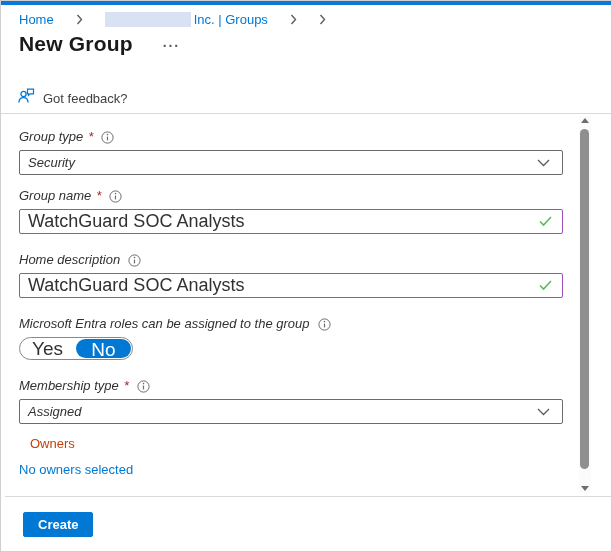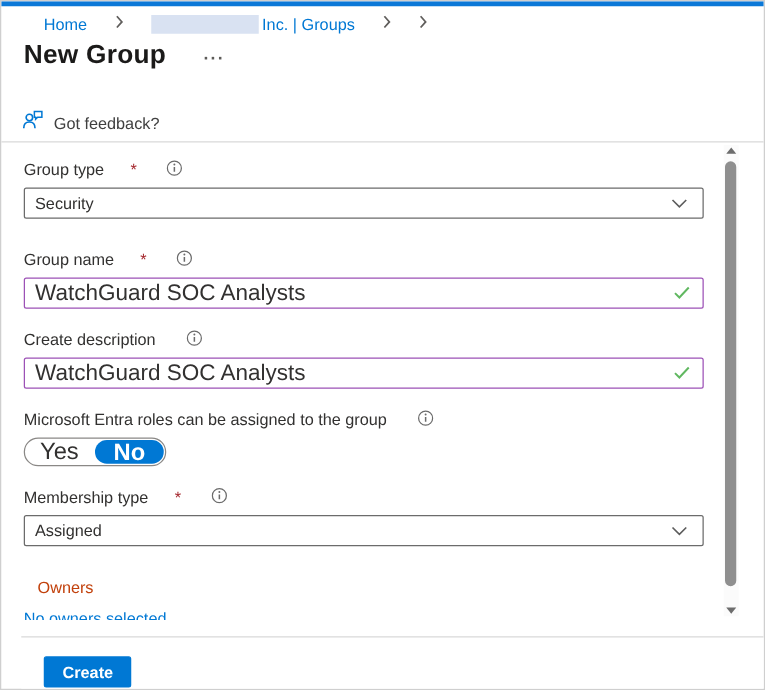--- a/index.html
+++ b/index.html
@@ -4,70 +4,70 @@
 <style>
   * { margin:0; padding:0; box-sizing:border-box; }
   html,body { background:#f3f3f3; font-family:"Liberation Sans", sans-serif; }
   .window{
     position:relative; width:612px; height:552px; background:#fff;
     border:1px solid #cfcfcf; overflow:hidden;
   }
   .topbar{ position:absolute; top:0; left:0; right:0; height:4px; background:#0b78d7; }
 
   
-  .breadcrumb{ position:absolute; top:11px; left:18px; font-size:13px; display:flex; align-items:flex-start; gap:22px; white-space:nowrap;margin-left:16px; }
+  .breadcrumb{ position:absolute; top:11px; left:18px; font-size:13px; display:flex; align-items:center; gap:22px; white-space:nowrap; }
   .crumb{ color:#0078d4; text-decoration:none; cursor:pointer; display:inline-flex; align-items:center; }
   .sep{ display:inline-flex; align-items:center; color:#605e5c; }
   .redacted{ display:inline-block; width:86px; height:15px; background:#d9e2f2; margin-right:3px; }
 
   
   .title-row{ position:absolute; top:31px; left:18px; display:flex; align-items:center; }
   .page-title{ font-size:21px; font-weight:700; color:#1b1a19; letter-spacing:.2px; }
   .ellipsis-btn{ border:none; background:transparent; color:#5d5b58; font-size:14px; font-weight:700; letter-spacing:1px; margin-left:30px; margin-top:4px; cursor:pointer; }
 
   
   .feedback-row{ position:absolute; top:87px; left:17px; display:flex; align-items:center; gap:8px; cursor:pointer; }
   .feedback-row span.txt{ font-size:13px; color:#404040; }
 
   .divider-top{ position:absolute; top:112px; left:0; right:0; border-top:1px solid #d9d9d9; }
 
   
   .content{ position:absolute; top:113px; left:0; right:0; bottom:55px; overflow:hidden; padding:14px 48px 0 18px; }
 
-  .field-label{ display:flex; align-items:flex-start; gap:20px; font-size:13px; color:#323130; margin-bottom:6px; height:16px; }
+  .field-label{ display:flex; align-items:flex-end; gap:4px; font-size:13px; color:#323130; margin-bottom:6px; height:16px;font-style:italic; }
   .req{ color:#a4262c; font-size:13px; margin-left:1px; }
   .info-icon{ display:inline-flex; margin-left:4px; }
 
   .select-box{
     height:25px; border:1px solid #6b6b6b; border-radius:2px; background:#fff;
     display:flex; align-items:center; justify-content:space-between;
-    padding:0 12px 0 8px; font-size:13px; color:#323130; cursor:pointer; margin-bottom:25px;
+    padding:0 12px 0 8px; font-size:13px; color:#323130; cursor:pointer; margin-bottom:12px;font-style:italic;
   }
   .text-input{
     height:25px; border:1px solid #9c51b6; border-radius:2px; background:#fff;
     display:flex; align-items:center; justify-content:space-between;
     padding:0 10px 0 8px; font-size:18px; color:#323130; margin-bottom:17px;
   }
 
   .toggle{ width:114px; height:23px; border:1px solid #8a8886; border-radius:12px; display:flex; background:#fff; overflow:hidden; margin-bottom:17px; }
   .toggle .opt{ flex:1; border:none; background:transparent; font-family:inherit; font-size:19px; color:#323130; cursor:pointer; border-radius:11px; padding:0; }
-  .toggle .opt.selected{ background:#0078d4; color:#fff; font-weight:700; margin:1px; }
+  .toggle .opt.selected{ background:#0078d4; color:#fff; font-weight:400; margin:1px; }
 
   .sub-label{ font-size:13px; color:#c2410c; margin-bottom:9px;margin-left:11px; }
   .picker-link{ display:inline-block; font-size:13px; color:#0078d4; text-decoration:none; cursor:pointer; margin-bottom:19px; }
 
   
   .scrollbar{ position:absolute; top:115px; right:20px; width:12px; height:377px; background:#fbfbfb; }
   .sb-arrow{ position:absolute; left:2px; width:0; height:0; }
   .sb-up{ top:2px; border-left:4px solid transparent; border-right:4px solid transparent; border-bottom:5px solid #6d6d6d; }
   .sb-down{ bottom:2px; border-left:4px solid transparent; border-right:4px solid transparent; border-top:5px solid #6d6d6d; }
   .sb-thumb{ position:absolute; top:13px; left:1px; width:9px; height:340px; background:#8f8f8f; border-radius:5px; }
 
   
-  .footer{ position:absolute; left:16px; right:0; bottom:0; height:42px; border-top:1px solid #d9d9d9; background:#fff; padding:15px 0 0 18px; }
+  .footer{ position:absolute; left:4px; right:0; bottom:0; height:55px; border-top:1px solid #d9d9d9; background:#fff; padding:15px 0 0 18px; }
   .create-btn{
     min-width:69px; height:25px; background:#0078d4; color:#fff; border:1px solid #0078d4;
     border-radius:2px; font-family:inherit; font-size:13px; font-weight:700; cursor:pointer; padding:0 14px;
   }
 </style>
 </head>
 <body>
 
 <div class="window">
   <div class="topbar"></div>
@@ -152,21 +152,21 @@
       <span>WatchGuard SOC Analysts</span>
       <span>
         <svg width="13" height="11" viewBox="0 0 13 11">
             <polyline points="1,5.5 4.5,9 12,1" fill="none" stroke="#61b861" stroke-width="1.6"></polyline>
           </svg>
       </span>
     </div>
 
     
     <div class="field-label">
-      <span>Create description</span>
+      <span>Home description</span>
       <span class="info-icon">
         <svg width="13" height="13" viewBox="0 0 13 13">
             <circle cx="6.5" cy="6.5" r="5.6" fill="none" stroke="#6b6b6b" stroke-width="1"></circle>
             <line x1="6.5" y1="5.6" x2="6.5" y2="9.4" stroke="#6b6b6b" stroke-width="1.2"></line>
             <circle cx="6.5" cy="3.6" r="0.8" fill="#6b6b6b"></circle>
           </svg>
       </span>
     </div>
     <div class="text-input">
       <span>WatchGuard SOC Analysts</span>

